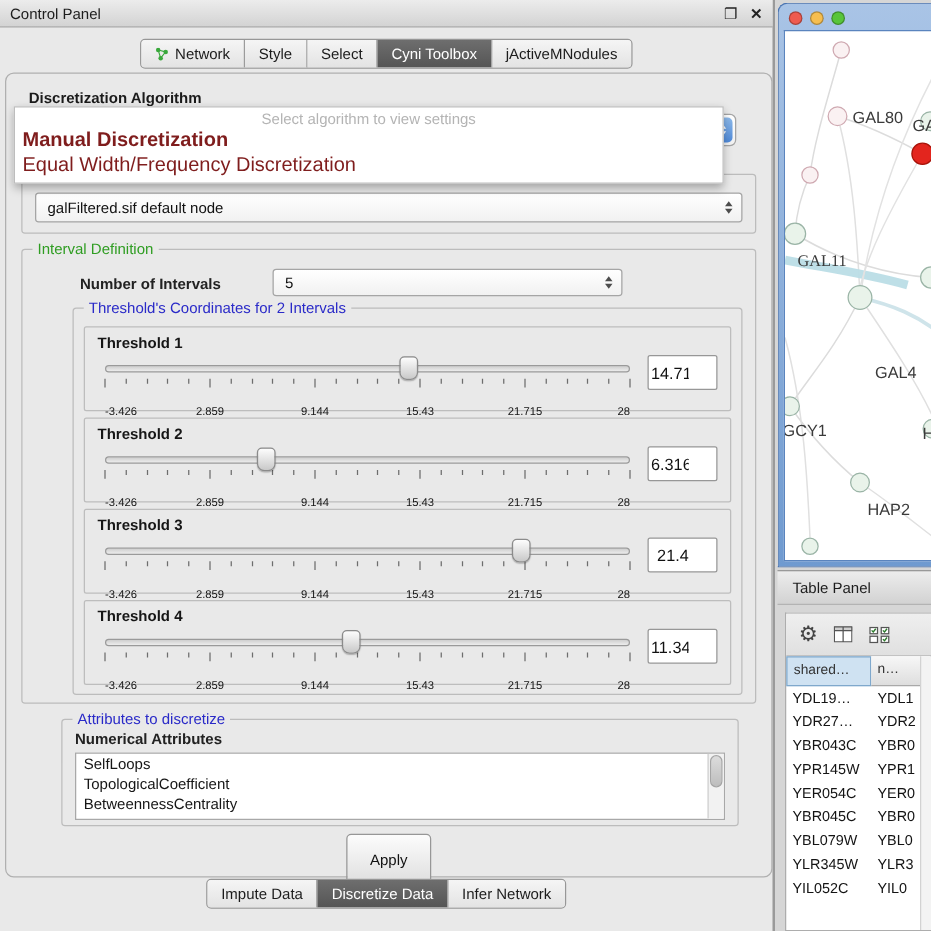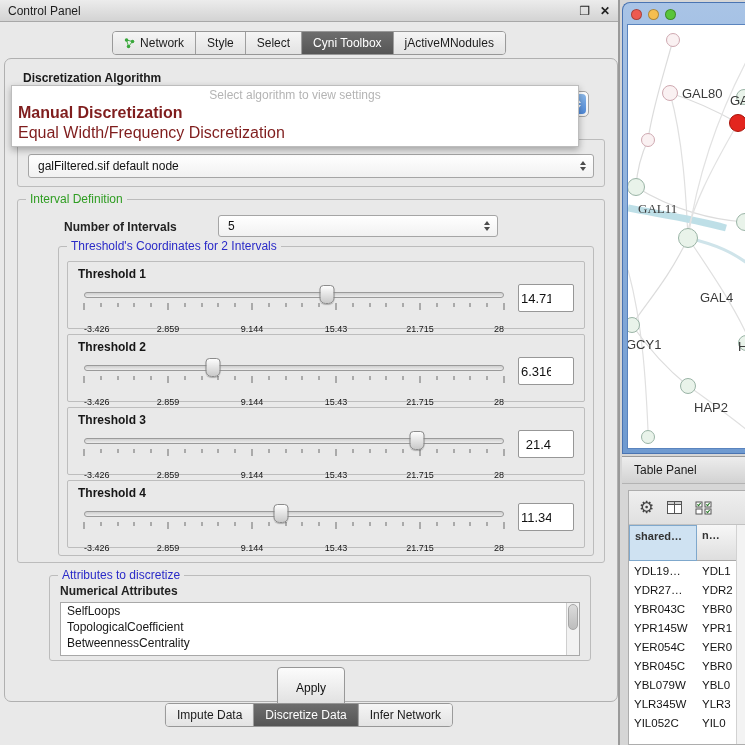--- a/index.html
+++ b/index.html
@@ -92,21 +92,21 @@
   .net-label{position:absolute;font-size:12px;color:#3a3a3a;white-space:nowrap;}
   .tp-titlebar{position:absolute;left:622px;top:456px;width:123px;height:28px;box-sizing:border-box;
                background:linear-gradient(#ededed,#d2d2d2);border-top:1px solid #999;border-bottom:1px solid #b3b3b3;
                display:flex;align-items:center;padding-left:12px;font-size:12px;color:#1d1d1d;}
   .table-panel{position:absolute;left:628px;top:490px;width:117px;height:255px;box-sizing:border-box;
                background:#fff;border:1px solid #adadad;border-right:none;}
   .tp-toolbar{height:34px;background:linear-gradient(#efefef,#e0e0e0);border-bottom:1px solid #c2c2c2;
               display:flex;align-items:center;gap:13px;padding-left:10px;box-sizing:border-box;}
   .tp-toolbar .ic{color:#444;line-height:0;}
   .gear{font-size:17px;line-height:17px;}
-  .tp-header{display:flex;height:36px;font-weight:bold;}
+  .tp-header{display:flex;height:24px;}
   .tp-h{box-sizing:border-box;background:linear-gradient(#f7f7f7,#dedede);border-right:1px solid #b3b3b3;
         border-bottom:1px solid #a9a9a9;font-size:11px;color:#333;padding:4px 0 0 5px;white-space:nowrap;overflow:hidden;}
   .tp-h.sel{background:#cfe2f2;border:1px solid #7fa8cc;}
   .tp-rows{position:relative;}
   .tp-row{display:flex;height:19px;align-items:center;}
   .tp-cell{font-size:11.5px;color:#141414;padding-left:5px;white-space:nowrap;overflow:hidden;box-sizing:border-box;}
   .cw0{width:68px;flex:none;}
   .cw1{flex:1;}
   .tp-scroll{position:absolute;right:0;top:34px;bottom:0;width:9px;background:#f3f3f3;border-left:1px solid #d2d2d2;box-sizing:border-box;}
 </style>

